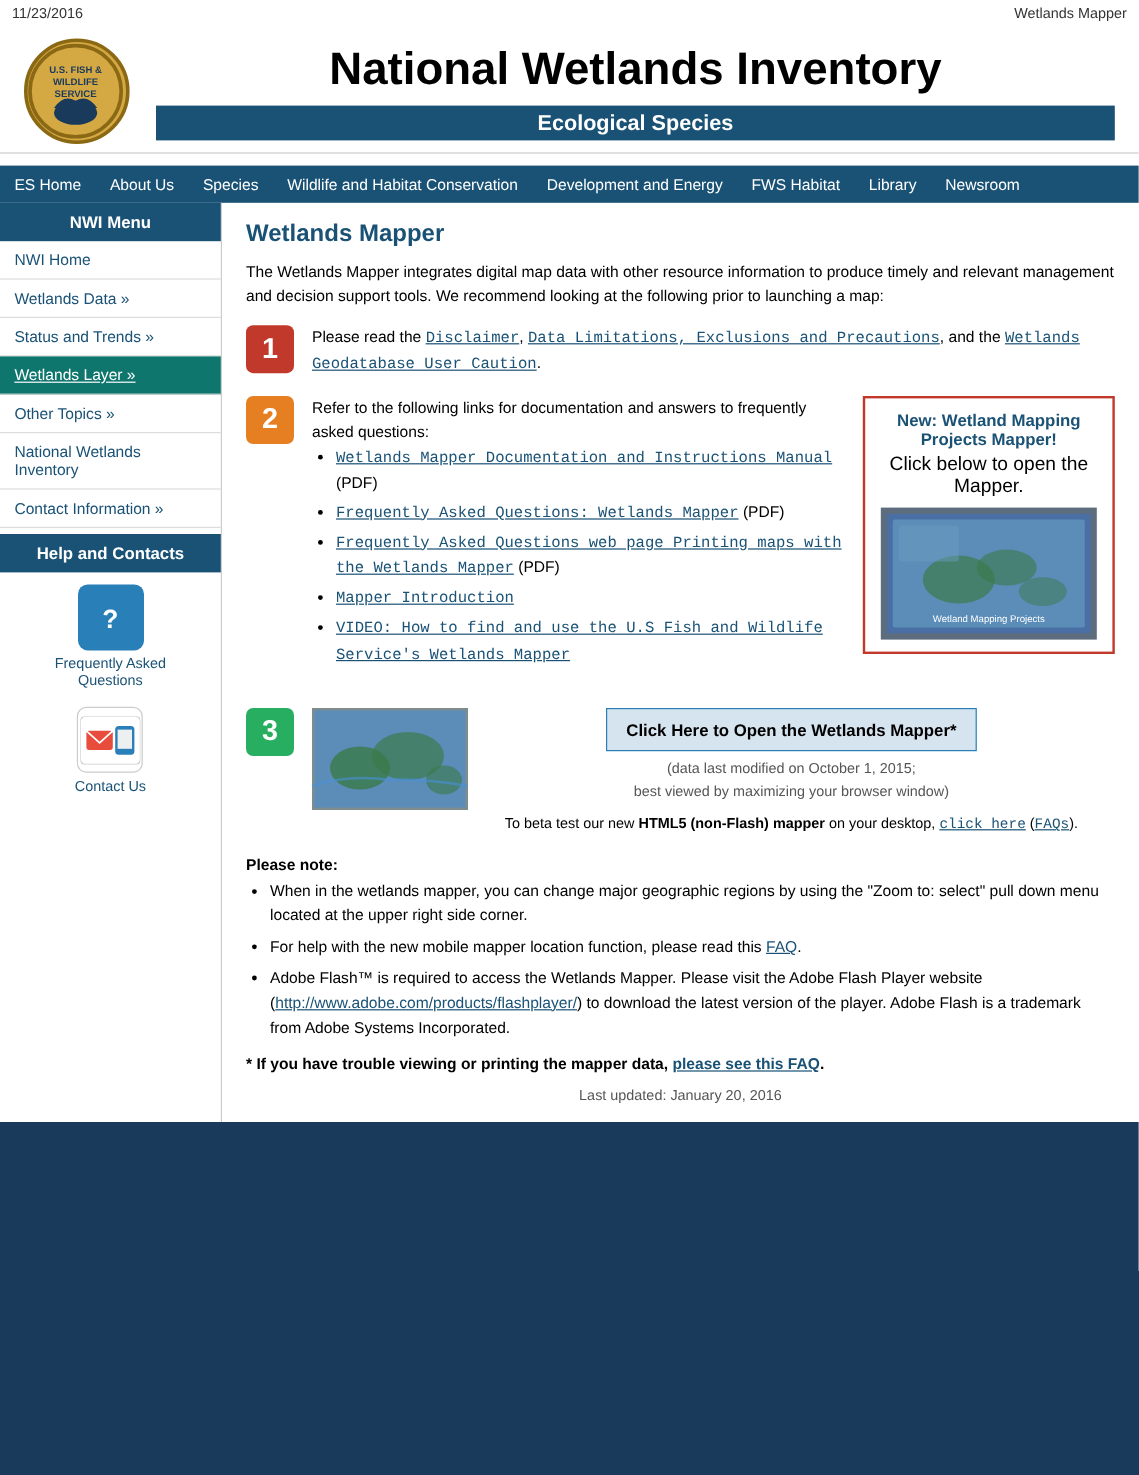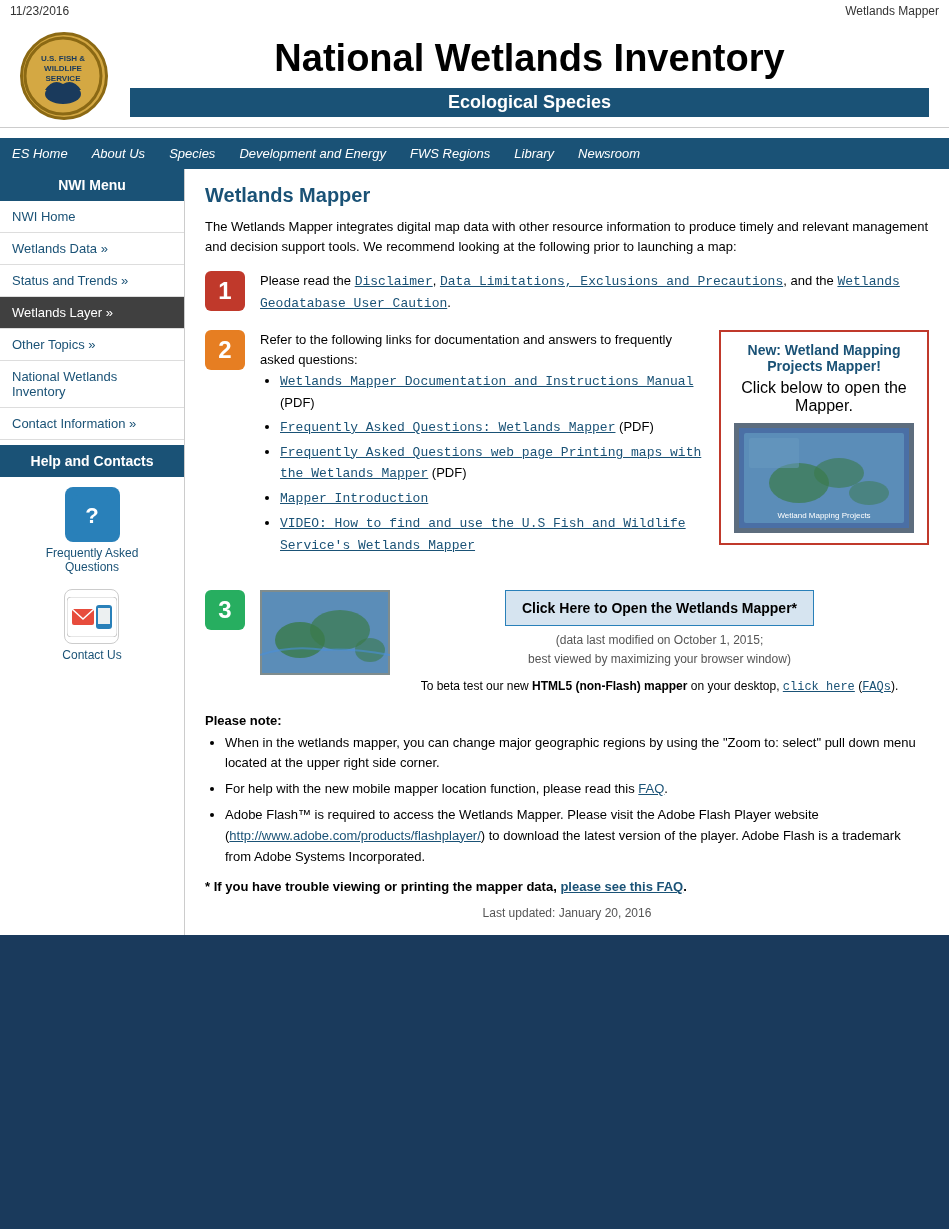--- a/index.html
+++ b/index.html
@@ -7,31 +7,31 @@
 
     
     #top-bar { display: flex; justify-content: space-between; padding: 4px 10px; font-size: 12px; color: #333; }
     #header { display: flex; align-items: center; padding: 10px 20px 5px 20px; border-bottom: 1px solid #ccc; }
     #header-logo { width: 90px; height: 90px; margin-right: 20px; }
     #header-title-area { flex: 1; text-align: center; }
     #header-title { font-size: 38px; font-weight: bold; color: #000; }
     #header-subtitle { display: inline-block; background: #1a5276; color: #fff; font-size: 18px; font-weight: bold; padding: 4px 20px; margin-top: 8px; width: 100%; text-align: center; }
 
     
-    #nav-bar { background: #1a5276; display: flex; align-items: center; padding: 0; margin-top: 10px; font-style: italic; }
+    #nav-bar { background: #1a5276; display: flex; align-items: center; padding: 0; margin-top: 10px; }
     .nav-item { color: #fff; padding: 8px 12px; font-size: 13px; cursor: pointer; white-space: nowrap; text-decoration: none; }
 
     
     #main-layout { display: flex; }
 
     
     #sidebar { width: 185px; min-width: 185px; border-right: 1px solid #ccc; }
     #sidebar-title { background: #1a5276; color: #fff; text-align: center; padding: 8px; font-size: 14px; font-weight: bold; }
     .sidebar-item { padding: 8px 12px; border-bottom: 1px solid #ddd; font-size: 13px; cursor: pointer; color: #1a5276; }
-    .sidebar-item.active { background: #404040; color: #fff; }
+    .sidebar-item.active { background: #0f766e; color: #fff; text-decoration: underline; }
     #sidebar-help-title { background: #1a5276; color: #fff; text-align: center; padding: 8px; font-size: 14px; font-weight: bold; margin-top: 5px; }
     #sidebar-help-section { padding: 10px; display: flex; flex-direction: column; align-items: center; gap: 15px; }
     .help-item { display: flex; flex-direction: column; align-items: center; font-size: 12px; text-align: center; cursor: pointer; color: #1a5276; }
     .help-icon { width: 55px; height: 55px; border-radius: 8px; display: flex; align-items: center; justify-content: center; font-size: 24px; margin-bottom: 4px; }
     .faq-icon { background: #2980b9; }
     .contact-icon { background: #fff; border: 1px solid #ccc; }
 
     
     #content { flex: 1; padding: 15px 20px; }
     #content-title { font-size: 20px; font-weight: bold; color: #1a5276; margin-bottom: 10px; }
@@ -104,22 +104,23 @@
   <div id="header-title-area">
     <div id="header-title">National Wetlands Inventory</div>
     <div id="header-subtitle">Ecological Species</div>
   </div>
 </div>
 
 <div id="nav-bar">
   <a class="nav-item">ES Home</a>
   <a class="nav-item">About Us</a>
   <a class="nav-item">Species</a>
+  <a class="nav-item">Wildlife and Habitat Conservation</a>
   <a class="nav-item">Development and Energy</a>
-  <a class="nav-item">FWS Regions</a>
+  <a class="nav-item">FWS Habitat</a>
   <a class="nav-item">Library</a>
   <a class="nav-item">Newsroom</a>
 </div>
 
 <div id="main-layout">
 
   <div id="sidebar">
     <div id="sidebar-title">NWI Menu</div>
     <div class="sidebar-item">NWI Home</div>
     <div class="sidebar-item">Wetlands Data »</div>

